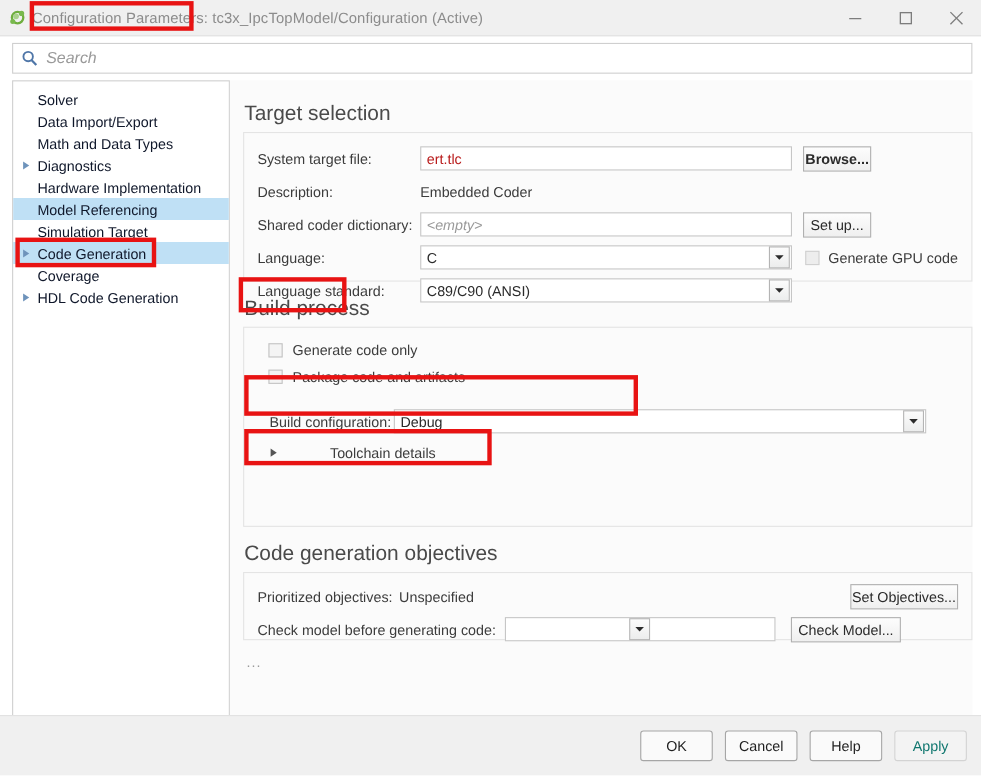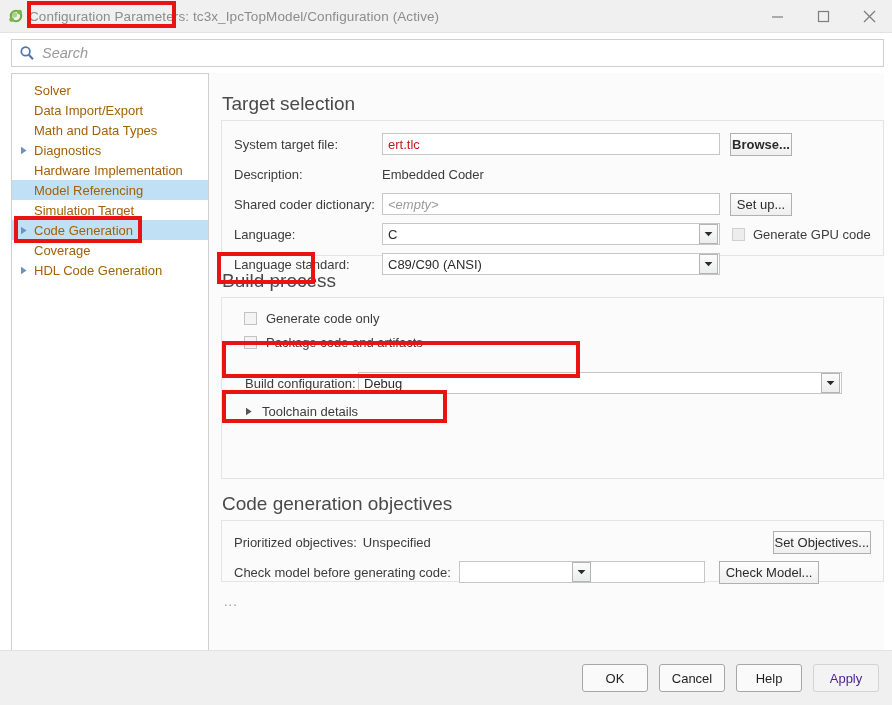--- a/index.html
+++ b/index.html
@@ -86,21 +86,21 @@
     padding-top: 6px;
     box-sizing: border-box;
     flex: none;
   }
   .tree-item {
     height: 20px;
     display: flex;
     align-items: center;
     padding-left: 8px;
     font-size: 13px;
-    color: #a16207;
+    color: #0f172a;
     white-space: nowrap;
   }
   .tree-item.sel { background: #bfe0f5; }
   .arrow {
     width: 11px; flex: none;
     display: flex; align-items: center; justify-content: flex-start;
   }
   .arrow svg { display:block; }
   .tree-label { padding-left: 3px; }
 
@@ -204,20 +204,21 @@
     box-sizing: border-box;
   }
   .chk.dim { background: #ededed; border-color: #d0d0d0; }
   .expander {
     display: flex;
     align-items: center;
     height: 22px;
     padding-left: 11px;
     font-size: 13px;
     color: #3c3c3c;
+    gap: 38px;
   }
   .expander .arrow { margin-right: 6px; }
   .ellipsis {
     color: #9a9a9a;
     font-size: 13px;
     margin-top: 12px;
     margin-left: 3px;
     letter-spacing: 1px;
   }
 
@@ -241,21 +242,21 @@
     margin-left: 11px;
     background: #fafafa;
     border: 1px solid #a6a6a6;
     border-radius: 3px;
     font-size: 13px;
     color: #1f1f1f;
     display: flex;
     align-items: center;
     justify-content: center;
   }
-  .bbtn.disabled { color: #4c1d95; border-color: #d3d3d3; background: #f3f3f3; }
+  .bbtn.disabled { color: #0f766e; border-color: #d3d3d3; background: #f3f3f3; }
 
   
   .hl {
     position: absolute;
     border: 4px solid #e81313;
     box-sizing: border-box;
     pointer-events: none;
     z-index: 40;
   }
 </style>

